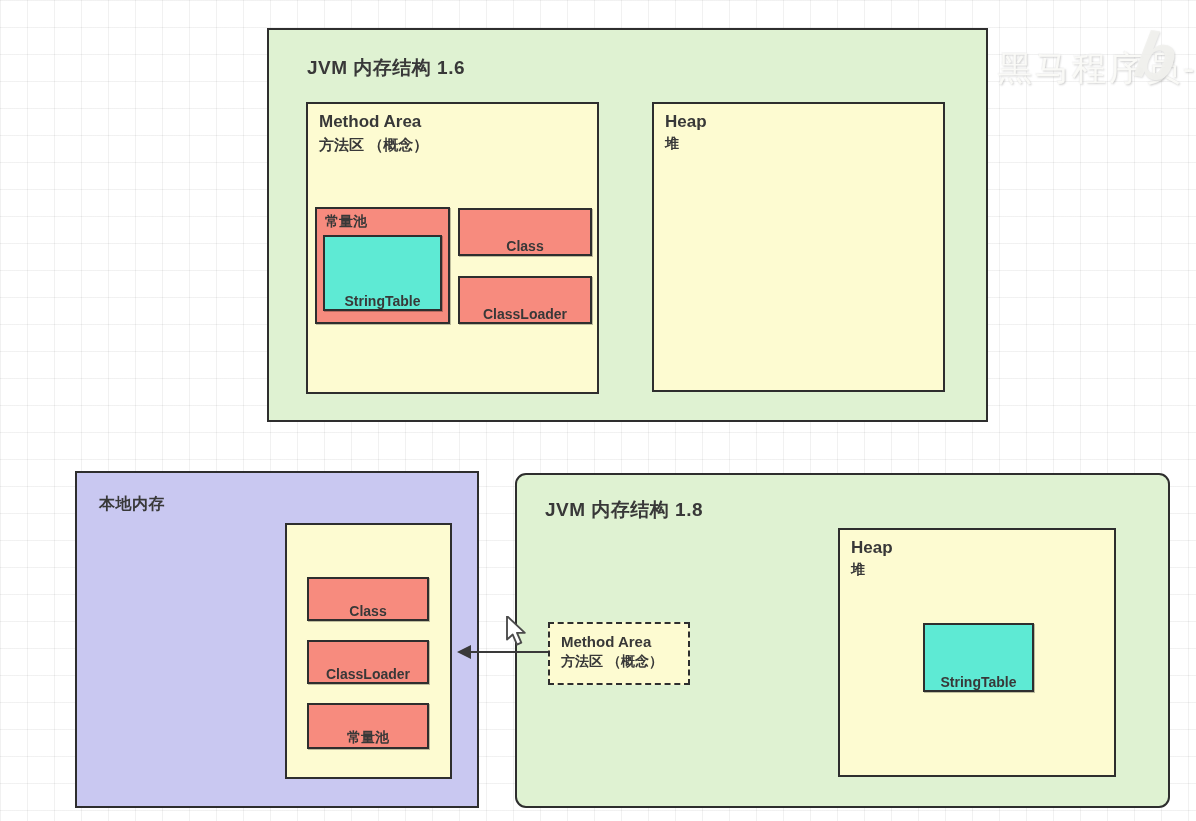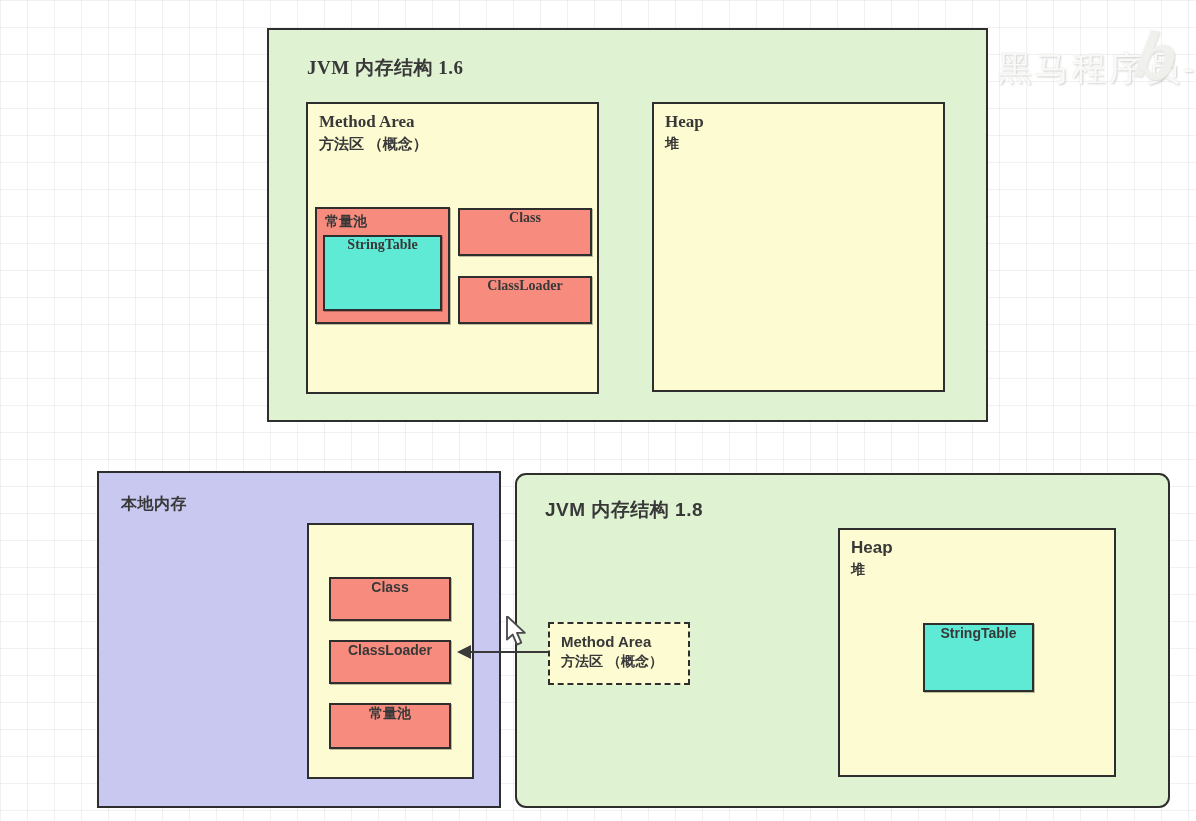--- a/index.html
+++ b/index.html
@@ -14,21 +14,21 @@
     color:#383838;
   }
   .panel{position:absolute;border:2px solid #2e2e2e;box-sizing:border-box;}
   .green{background:#dff2d2;}
   .purple{background:#c9c8f1;}
   .box{position:absolute;border:2px solid #2e2e2e;box-sizing:border-box;}
   .yellow{background:#fdfbd1;}
   .salmon{background:#f78b7e;box-shadow:1px 1px 0 rgba(0,0,0,0.25);}
   .red{background:#5eead4;box-shadow:1px 1px 0 rgba(0,0,0,0.25);}
   .dashed{border:2px dashed #2e2e2e;background:#fdfbd1;}
-  .center{display:flex;align-items:flex-start;justify-content:center;text-align:center;}
+  .center{display:flex;align-items:flex-end;justify-content:center;text-align:center;}
   .panel-title{position:absolute;font-weight:bold;font-size:19px;letter-spacing:0.5px;}
   .t17{font-size:17px;font-weight:bold;line-height:1.35;}
   .t16{font-size:16px;font-weight:bold;line-height:1.4;}
   .t15{font-size:15px;font-weight:bold;line-height:1.4;}
   .t14{font-size:14px;font-weight:bold;line-height:1.4;}
   .box-head{padding:7px 11px;}
   .lbl{font-size:14px;font-weight:bold;}
   
   .arrow-line{position:absolute;left:470px;top:651px;width:78px;height:2px;background:#3a3a3a;}
   .arrow-head{position:absolute;left:457px;top:645px;width:0;height:0;
@@ -39,30 +39,30 @@
   
   .watermark{position:absolute;left:998px;top:46px;font-size:34px;font-weight:normal;
     letter-spacing:3px;color:rgba(251,251,248,0.95);
     text-shadow:1px 1px 2px rgba(150,150,150,0.45), -1px -1px 1px rgba(230,230,230,0.4);
     white-space:nowrap;z-index:50;}
   .watermark-logo{position:absolute;left:1136px;top:18px;font-size:66px;font-weight:bold;
     font-style:italic;color:rgba(240,240,237,0.95);transform:rotate(10deg);
     text-shadow:1px 1px 2px rgba(170,170,170,0.4);z-index:50;}
 
   
-  #g1{left:267px;top:28px;width:721px;height:394px;font-family:Liberation Serif, serif;}
+  #g1{left:267px;top:28px;width:721px;height:394px;}
   #g1 .panel-title{left:38px;top:25px;}
   #ma1{left:37px;top:72px;width:293px;height:292px;}
   #cp1{left:7px;top:103px;width:135px;height:117px;padding:4px 8px;}
   #st1{left:6px;top:26px;width:119px;height:76px;}
   #cls1{left:150px;top:104px;width:134px;height:48px;}
   #cl1{left:150px;top:172px;width:134px;height:48px;}
   #h1{left:383px;top:72px;width:293px;height:290px;}
   
-  #p1{left:97px;top:471px;width:404px;height:337px;}
+  #p1{left:75px;top:471px;width:404px;height:337px;}
   #p1 .panel-title{left:22px;top:21px;font-size:16px;}
   #op{left:19px;top:50px;width:174px;height:256px;}
   #ms{left:208px;top:50px;width:167px;height:256px;}
   #ms-class{left:20px;top:52px;width:122px;height:44px;}
   #ms-cl{left:20px;top:115px;width:122px;height:44px;}
   #ms-cp{left:20px;top:178px;width:122px;height:46px;}
   
   #g2{left:515px;top:473px;width:655px;height:335px;border-radius:11px;}
   #g2 .panel-title{left:28px;top:22px;}
   #dma{left:31px;top:147px;width:142px;height:63px;padding:7px 11px;}

